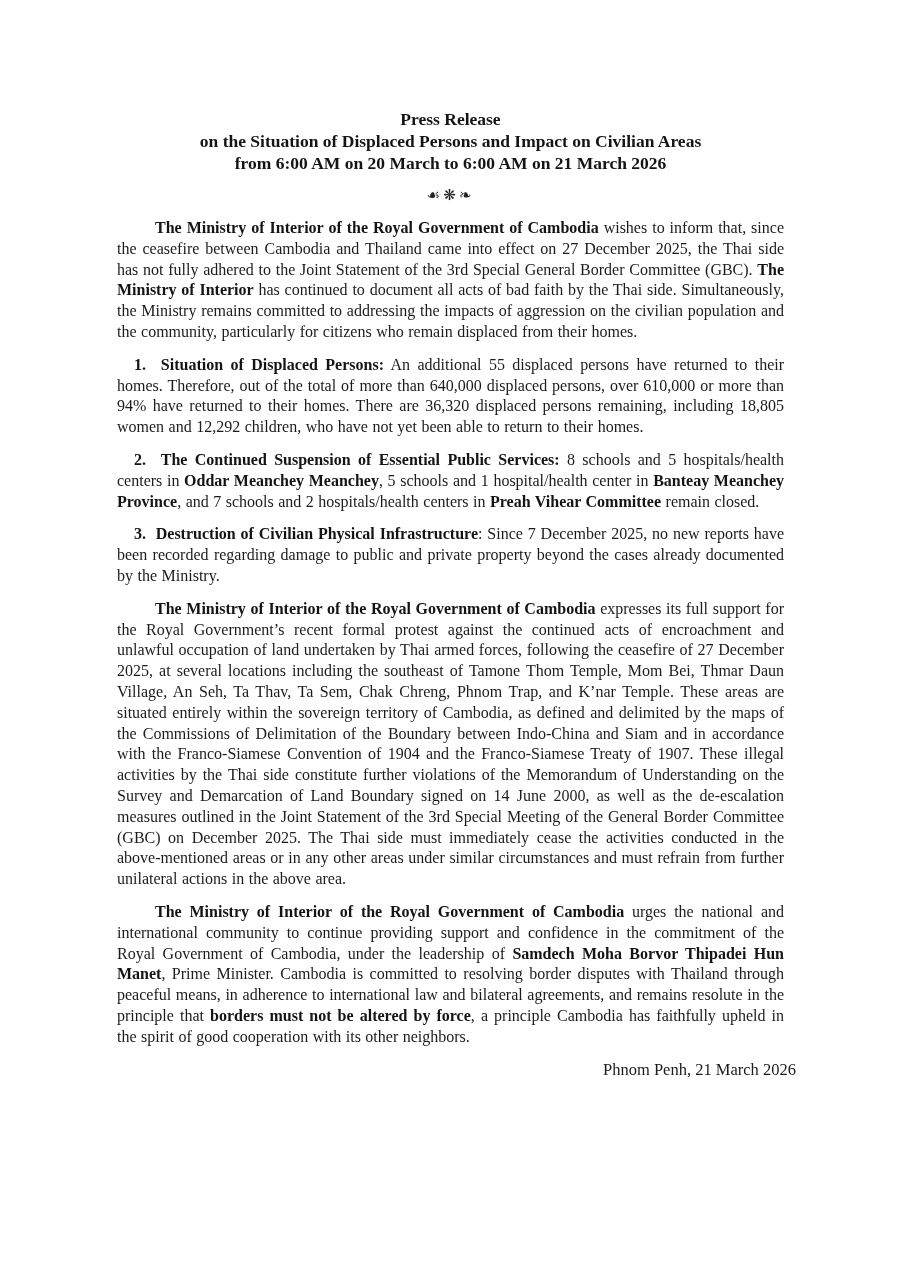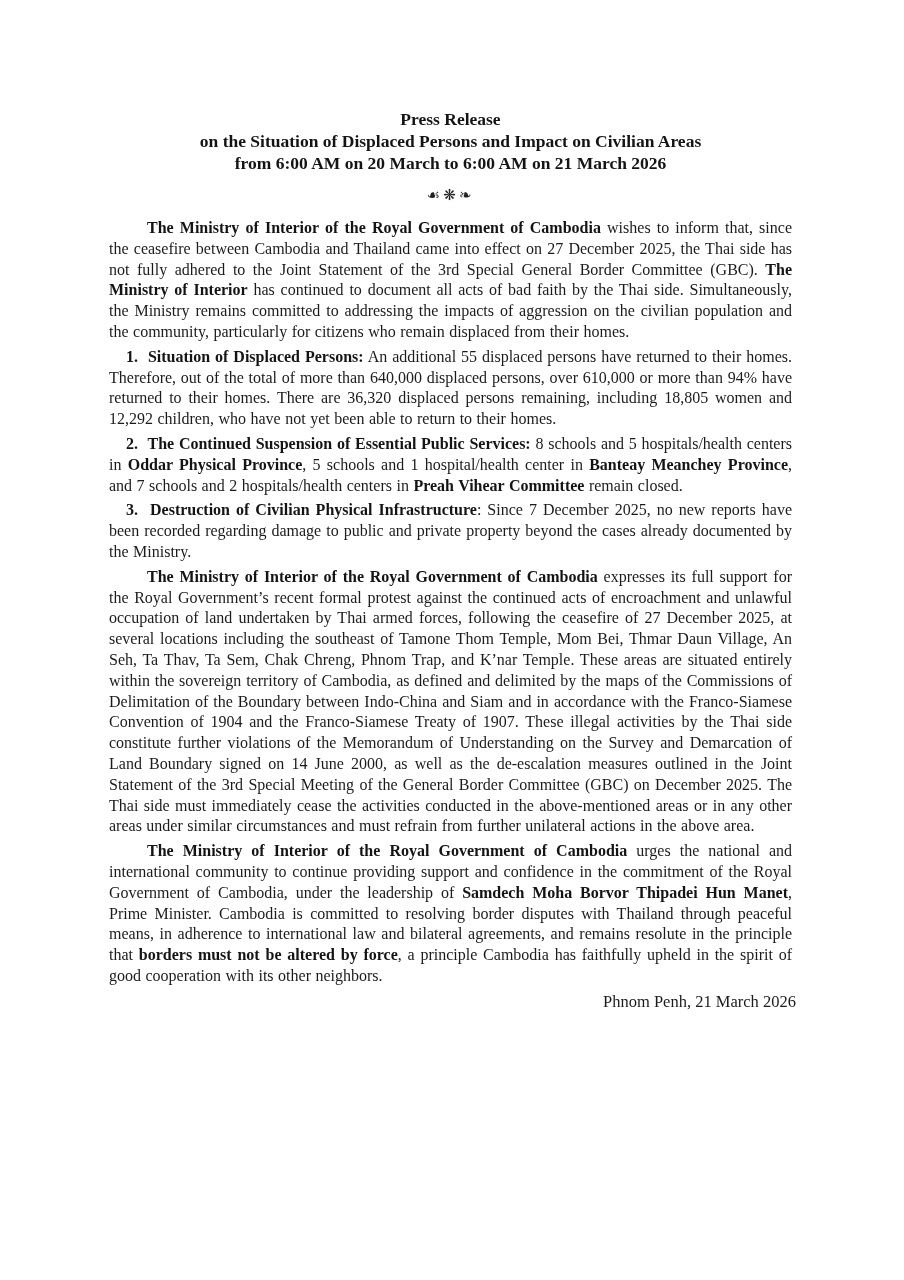--- a/index.html
+++ b/index.html
@@ -29,21 +29,21 @@
   .ornament {
     text-align: center;
     font-family: "DejaVu Sans", sans-serif;
     font-size: 15px;
     line-height: 20px;
     margin: 11px 0 13px 0;
     letter-spacing: 3px;
     color: #222222;
   }
   .body-text p {
-    margin: 4px;
+    margin: 12px;
     text-align: justify;
     font-size: 16px;
     line-height: 20.8px;
     word-spacing: 0.5px;
   }
   .body-text p.para { text-indent: 38px; }
   .body-text p.item { text-indent: 17px; }
   .body-text b { color: #141414; }
   .dateline {
     text-align: right;
@@ -61,21 +61,21 @@
       <div>Press Release</div>
       <div>on the Situation of Displaced Persons and Impact on Civilian Areas</div>
       <div>from 6:00 AM on 20 March to 6:00 AM on 21 March 2026</div>
     </div>
 
     <div class="ornament">☙❋❧</div>
 
     <div class="body-text">
       <p class="para"><b>The Ministry of Interior of the Royal Government of Cambodia</b> wishes to inform that, since the ceasefire between Cambodia and Thailand came into effect on 27 December 2025, the Thai side has not fully adhered to the Joint Statement of the 3rd Special General Border Committee (GBC). <b>The Ministry of Interior</b> has continued to document all acts of bad faith by the Thai side. Simultaneously, the Ministry remains committed to addressing the impacts of aggression on the civilian population and the community, particularly for citizens who remain displaced from their homes.</p>
       <p class="item"><b>1.&nbsp;&nbsp;Situation of Displaced Persons:</b> An additional 55 displaced persons have returned to their homes. Therefore, out of the total of more than 640,000 displaced persons, over 610,000 or more than 94% have returned to their homes. There are 36,320 displaced persons remaining, including 18,805 women and 12,292 children, who have not yet been able to return to their homes.</p>
-      <p class="item"><b>2.&nbsp;&nbsp;The Continued Suspension of Essential Public Services:</b> 8 schools and 5 hospitals/health centers in <b>Oddar Physical Province</b>, 5 schools and 1 hospital/health center in <b>Banteay Meanchey Province</b>, and 7 schools and 2 hospitals/health centers in <b>Preah Vihear Committee</b> remain closed.</p>
+      <p class="item"><b>2.&nbsp;&nbsp;The Continued Suspension of Essential Public Services:</b> 8 schools and 5 hospitals/health centers in <b>Oddar Meanchey Meanchey</b>, 5 schools and 1 hospital/health center in <b>Banteay Meanchey Province</b>, and 7 schools and 2 hospitals/health centers in <b>Preah Vihear Committee</b> remain closed.</p>
       <p class="item"><b>3.&nbsp;&nbsp;Destruction of Civilian Physical Infrastructure</b>: Since 7 December 2025, no new reports have been recorded regarding damage to public and private property beyond the cases already documented by the Ministry.</p>
       <p class="para"><b>The Ministry of Interior of the Royal Government of Cambodia</b> expresses its full support for the Royal Government’s recent formal protest against the continued acts of encroachment and unlawful occupation of land undertaken by Thai armed forces, following the ceasefire of 27 December 2025, at several locations including the southeast of Tamone Thom Temple, Mom Bei, Thmar Daun Village, An Seh, Ta Thav, Ta Sem, Chak Chreng, Phnom Trap, and K’nar Temple. These areas are situated entirely within the sovereign territory of Cambodia, as defined and delimited by the maps of the Commissions of Delimitation of the Boundary between Indo-China and Siam and in accordance with the Franco-Siamese Convention of 1904 and the Franco-Siamese Treaty of 1907. These illegal activities by the Thai side constitute further violations of the Memorandum of Understanding on the Survey and Demarcation of Land Boundary signed on 14 June 2000, as well as the de-escalation measures outlined in the Joint Statement of the 3rd Special Meeting of the General Border Committee (GBC) on December 2025. The Thai side must immediately cease the activities conducted in the above-mentioned areas or in any other areas under similar circumstances and must refrain from further unilateral actions in the above area.</p>
       <p class="para"><b>The Ministry of Interior of the Royal Government of Cambodia</b> urges the national and international community to continue providing support and confidence in the commitment of the Royal Government of Cambodia, under the leadership of <b>Samdech Moha Borvor Thipadei Hun Manet</b>, Prime Minister. Cambodia is committed to resolving border disputes with Thailand through peaceful means, in adherence to international law and bilateral agreements, and remains resolute in the principle that <b>borders must not be altered by force</b>, a principle Cambodia has faithfully upheld in the spirit of good cooperation with its other neighbors.</p>
     </div>
 
     <div class="dateline">Phnom Penh, 21 March 2026</div>
 
   </div>
 </div>
 

